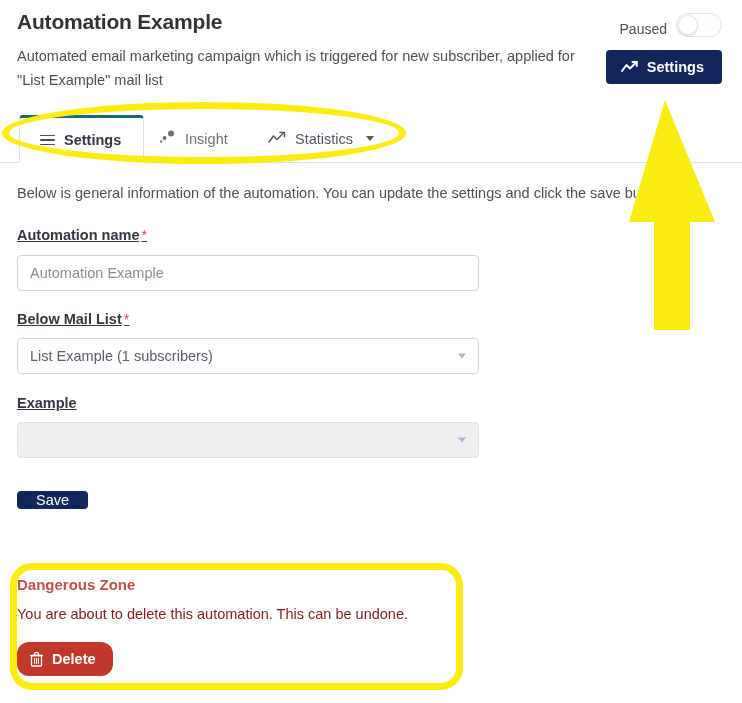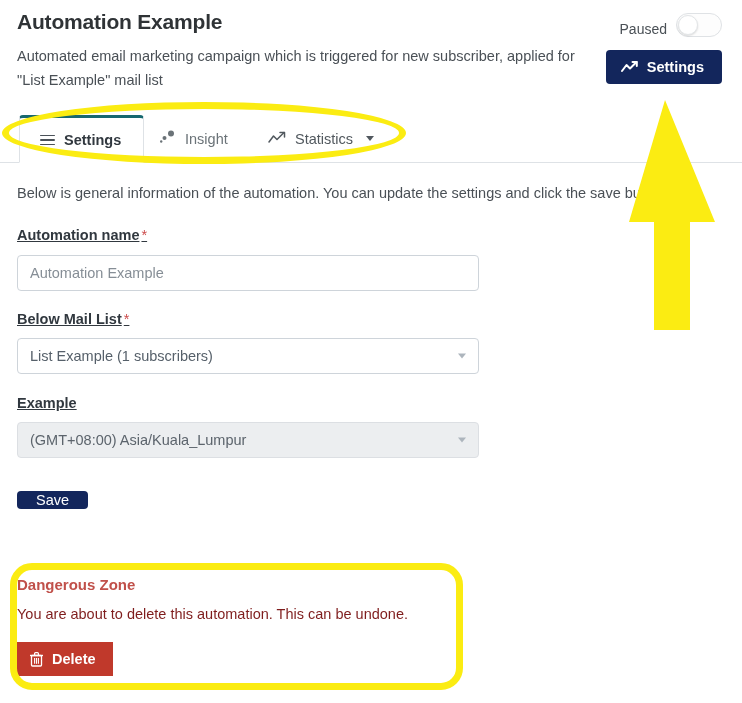--- a/index.html
+++ b/index.html
@@ -233,21 +233,21 @@
     font-size: 14.5px;
     color: #7f1d1d;
   }
   .delete-btn {
     position: absolute;
     left: 17px;
     top: 642px;
     background: #c0392b;
     color: #ffffff;
     border: none;
-    border-radius: 0;
+    border-radius: 12px;
     padding: 9px 17px 9px 13px;
     font-size: 14.5px;
     font-weight: bold;
     font-family: "Liberation Sans", sans-serif;
     display: flex;
     align-items: center;
     gap: 9px;
     cursor: pointer;
   }
   .delete-btn svg { display: block; }
@@ -343,21 +343,20 @@
 <div class="field-label" style="top:311px">
   <span>Below Mail List</span><span class="req">*</span>
 </div>
 <div class="select-input" style="top:338px">
   <span>List Example (1 subscribers)</span>
   <span class="select-arrow"></span>
 </div>
 
 <div class="field-label" style="top:395px; font-weight:bold;">Example</div>
 <div class="select-input disabled" style="top:422px">
-  <span>(GMT+08:00) Asia/Kuala_Lumpur</span>
   <span class="select-arrow"></span>
 </div>
 
 <button class="save-btn">Save</button>
 
 <div class="danger-title">Dangerous Zone</div>
 <div class="danger-text">You are about to delete this automation. This can be undone.</div>
 <button class="delete-btn">
   <span>
     <svg width="13" height="15" viewBox="0 0 13 15">

